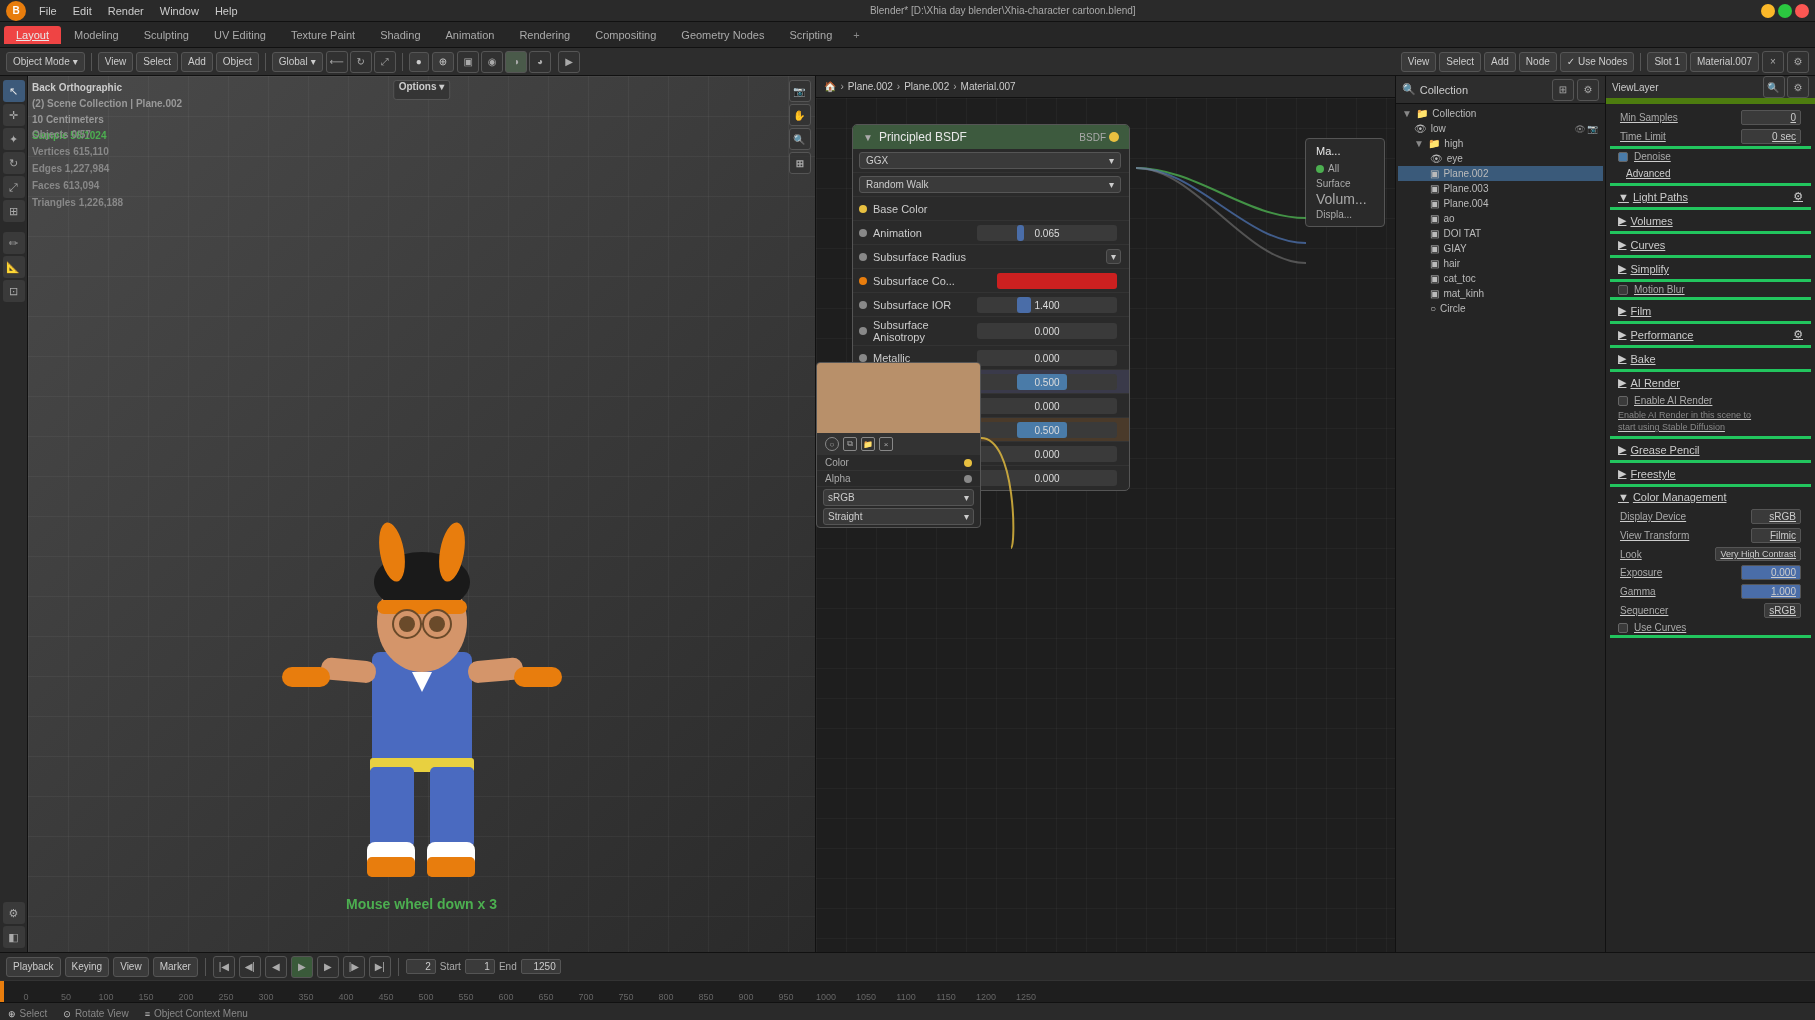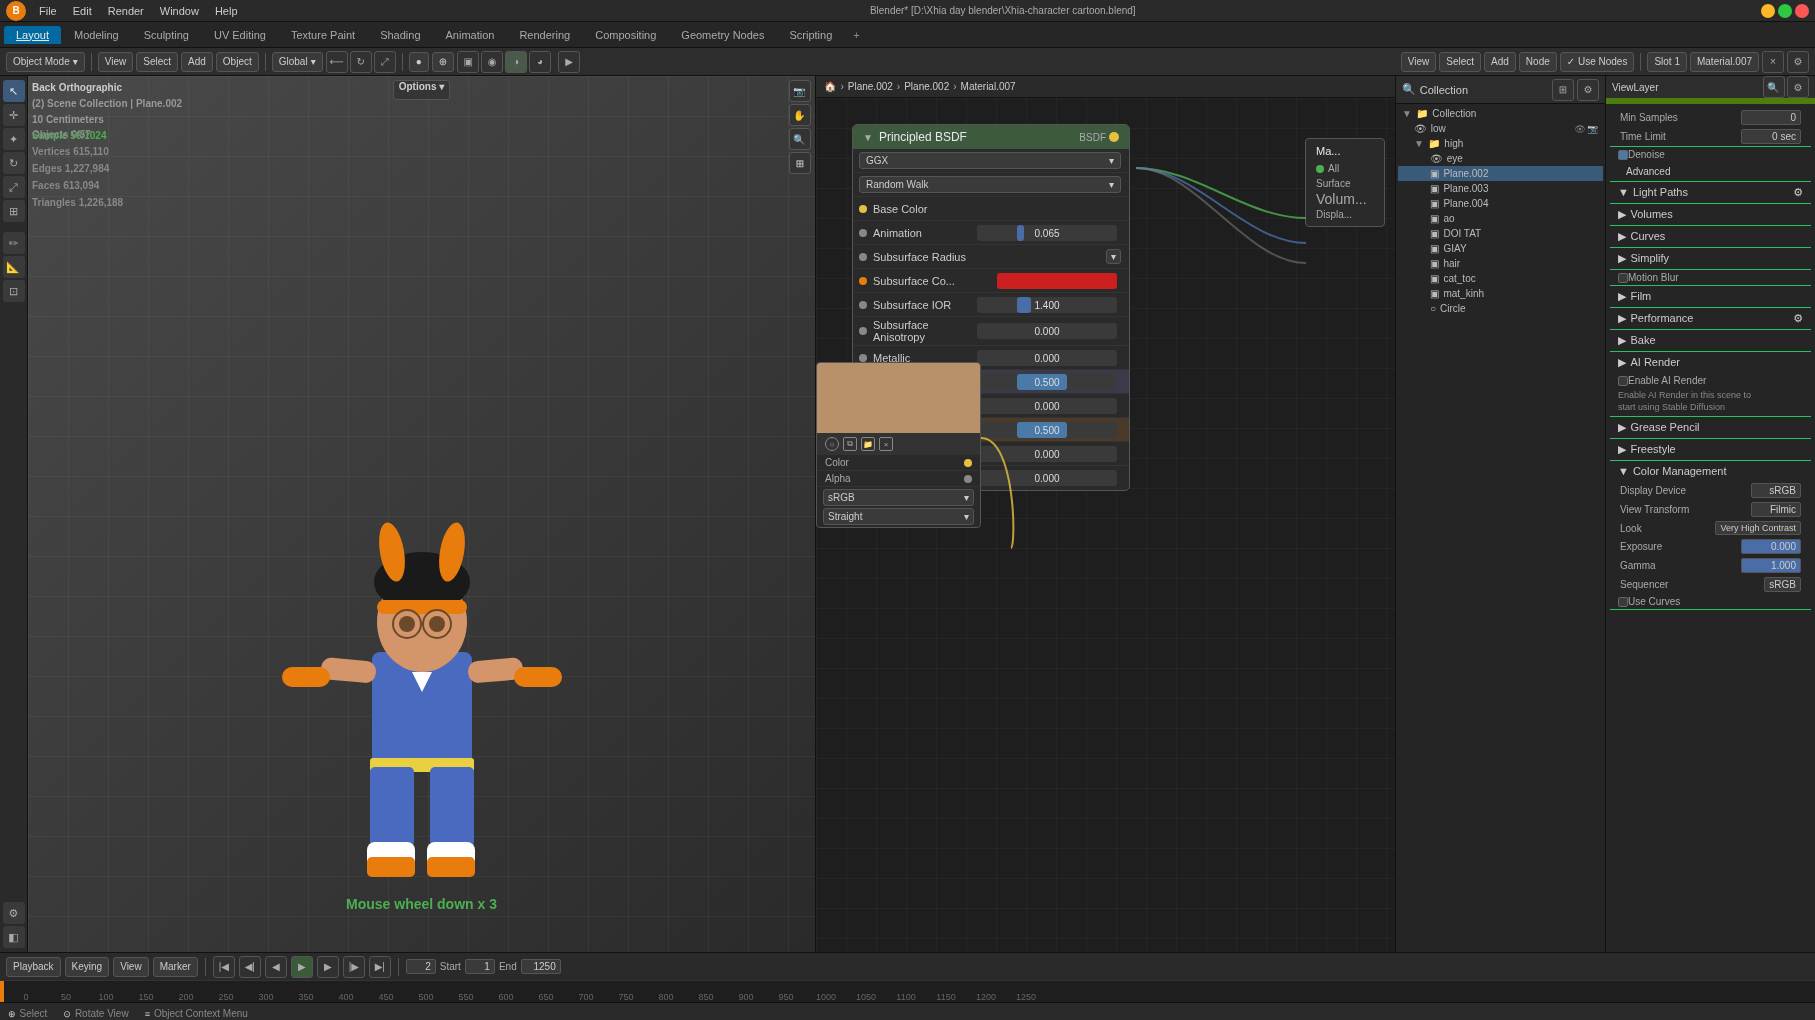--- a/index.html
+++ b/index.html
@@ -329,29 +329,30 @@
     }
     .render-props-header {
       height: 28px;
       background: #2d2d2d;
       display: flex;
       align-items: center;
       padding: 0 6px;
       border-bottom: 6px solid #4d7c0f;
     }
     .render-section {
-      border-bottom: 1px solid #22c55e;
+      border-bottom: 3px solid #22c55e;
+      text-decoration: underline;
     }
     .render-section-title {
       padding: 4px 8px;
       font-size: 11px;
       color: #ccc;
       cursor: pointer;
       display: flex;
-      align-items: flex-start;
+      align-items: flex-end;
       gap: 4px;
     }
     .render-row {
       display: flex;
       align-items: center;
       padding: 2px 10px;
       font-size: 10px;
       color: #aaa;
     }
     .render-row-label { flex: 1; }
@@ -364,20 +365,21 @@
       padding: 1px 4px;
       width: 60px;
       text-align: right;
     }
     .checkbox-row {
       display: flex;
       align-items: center;
       padding: 2px 8px;
       font-size: 10px;
       color: #aaa;
+      gap: 6px;
     }
     .fake-checkbox {
       width: 10px; height: 10px;
       border: 1px solid #666;
       border-radius: 2px;
       background: #3a3a3a;
     }
     .fake-checkbox.checked {
       background: #4a7ba8;
     }
@@ -435,21 +437,21 @@
   <span class="menu-item">Help</span>
   <div class="title-center">Blender* [D:\Xhia day blender\Xhia-character cartoon.blend]</div>
   <div class="window-controls">
     <button class="win-btn minimize"></button>
     <button class="win-btn maximize"></button>
     <button class="win-btn close"></button>
   </div>
 </div>
 
 <div class="workspace-tabs">
-  <div class="workspace-tab" style="background:#0369a1;color:#e8e8e8;text-decoration:underline;">Layout</div>
+  <div class="workspace-tab" style="background:#ef4444;color:#e8e8e8;text-decoration:underline;">Layout</div>
   <div class="workspace-tab">Modeling</div>
   <div class="workspace-tab">Sculpting</div>
   <div class="workspace-tab">UV Editing</div>
   <div class="workspace-tab">Texture Paint</div>
   <div class="workspace-tab">Shading</div>
   <div class="workspace-tab">Animation</div>
   <div class="workspace-tab">Rendering</div>
   <div class="workspace-tab">Compositing</div>
   <div class="workspace-tab">Geometry Nodes</div>
   <div class="workspace-tab">Scripting</div>

